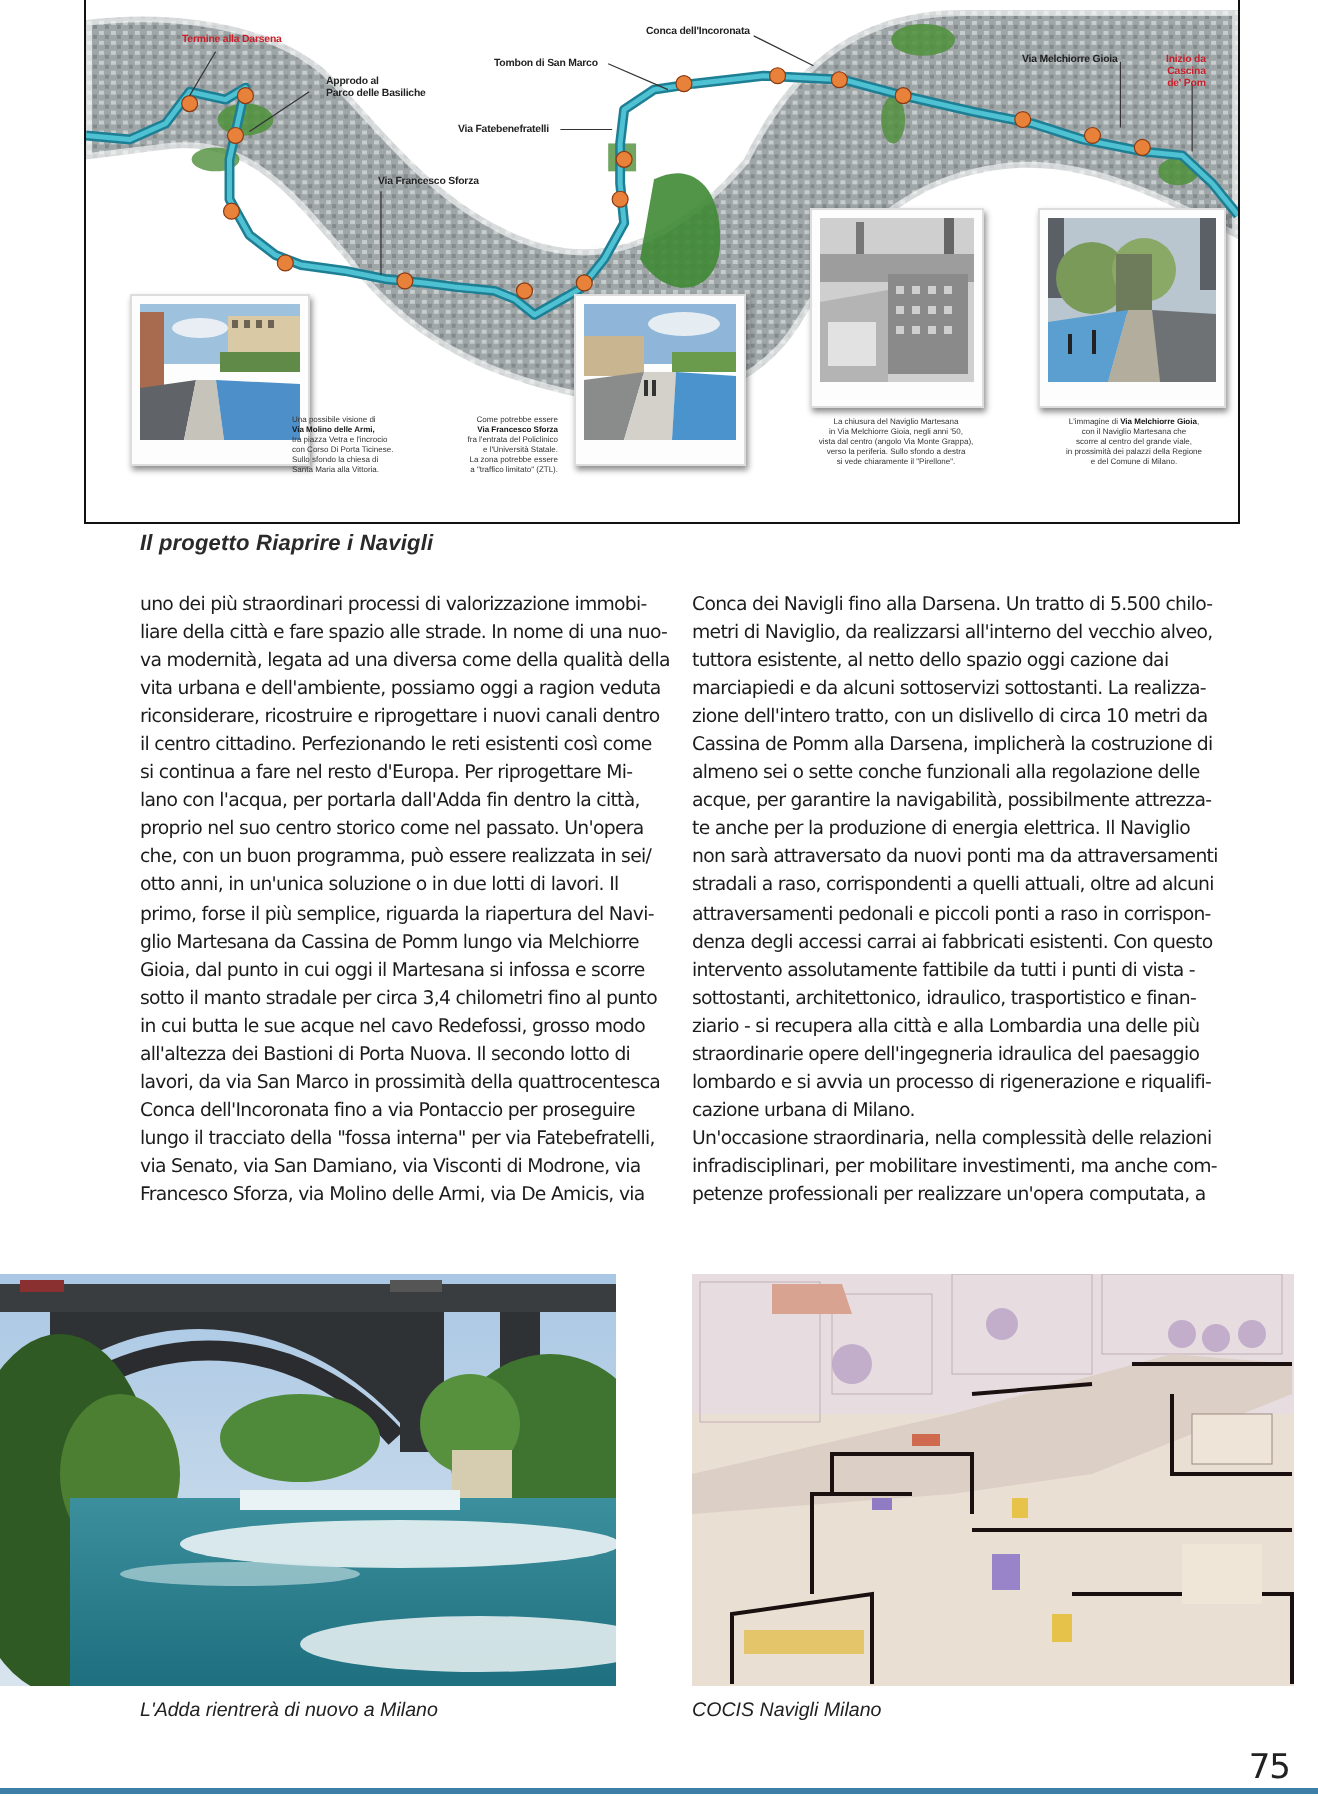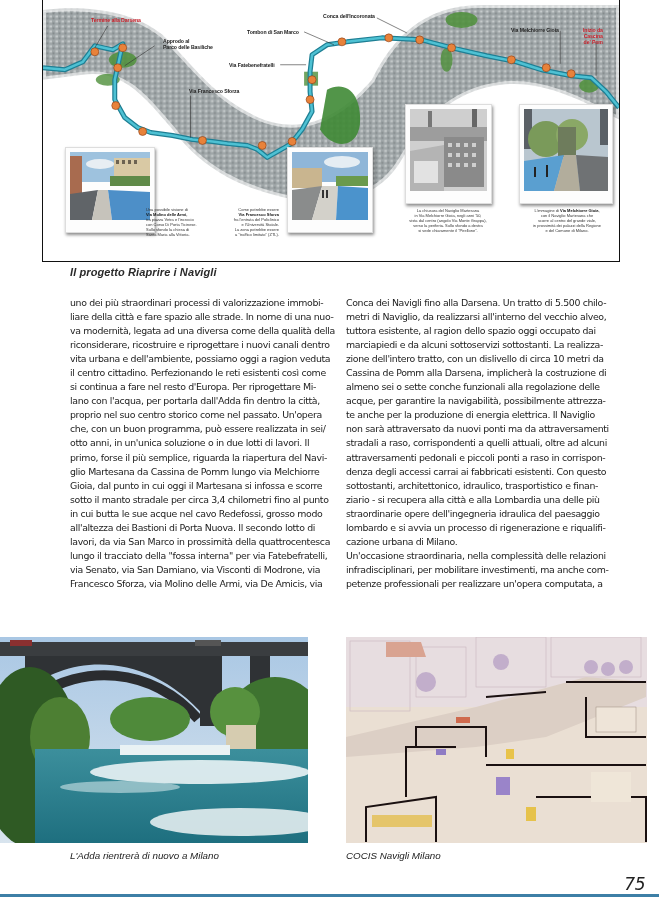--- a/index.html
+++ b/index.html
@@ -36,21 +36,21 @@
 
   
   .photo { position:absolute; overflow:hidden; }
   .photo-adda { left:0; top:637px; width:308px; height:206px; }
   .photo-cocis { left:346px; top:637px; width:301px; height:206px; }
   .bottom-caption { position:absolute; top:850px; font-size:9.8px; font-style:italic; color:#222; }
   .cap-left { left:70px;font-style:italic; }
   .cap-right { left:346px; }
 
   .page-number { position:absolute; right:14px; top:874px; font-family:"DejaVu Sans", sans-serif;
-                 font-size:17px; color:#222; letter-spacing:-0.5px;font-style:italic; }
+                 font-size:17px; color:#222; letter-spacing:-0.5px; }
   .bottom-rule { position:absolute; left:0; top:894px; width:659px; height:3px; background:#3d7fa6; }
 </style>
 </head>
 <body>
 
 <div class="map-box">
   <svg class="map-svg" viewBox="0 0 578 262" preserveAspectRatio="none">
     <defs>
       <radialGradient id="cityL" cx="50%" cy="50%" r="55%">
         <stop offset="0%" stop-color="#8d9497"></stop>
@@ -237,53 +237,55 @@
     <span>e del Comune di Milano.</span>
   </div>
 </div>
 
 <div class="section-title">Il progetto Riaprire i Navigli</div>
 
 <div class="col col-left" id="col-left">
     <span class="line">uno dei più straordinari processi di valorizzazione immobi-</span>
     <span class="line">liare della città e fare spazio alle strade. In nome di una nuo-</span>
     <span class="line">va modernità, legata ad una diversa come della qualità della</span>
+    <span class="line">vita urbana e dell'ambiente, possiamo oggi a ragion veduta</span>
     <span class="line">riconsiderare, ricostruire e riprogettare i nuovi canali dentro</span>
-    <span class="line">vita urbana e dell'ambiente, possiamo oggi a ragion veduta</span>
     <span class="line">il centro cittadino. Perfezionando le reti esistenti così come</span>
     <span class="line">si continua a fare nel resto d'Europa. Per riprogettare Mi-</span>
     <span class="line">lano con l'acqua, per portarla dall'Adda fin dentro la città,</span>
     <span class="line">proprio nel suo centro storico come nel passato. Un'opera</span>
     <span class="line">che, con un buon programma, può essere realizzata in sei/</span>
     <span class="line">otto anni, in un'unica soluzione o in due lotti di lavori. Il</span>
     <span class="line">primo, forse il più semplice, riguarda la riapertura del Navi-</span>
     <span class="line">glio Martesana da Cassina de Pomm lungo via Melchiorre</span>
     <span class="line">Gioia, dal punto in cui oggi il Martesana si infossa e scorre</span>
     <span class="line">sotto il manto stradale per circa 3,4 chilometri fino al punto</span>
     <span class="line">in cui butta le sue acque nel cavo Redefossi, grosso modo</span>
     <span class="line">all'altezza dei Bastioni di Porta Nuova. Il secondo lotto di</span>
     <span class="line">lavori, da via San Marco in prossimità della quattrocentesca</span>
+    <span class="line">Conca dell'Incoronata fino a via Pontaccio per proseguire</span>
     <span class="line">lungo il tracciato della "fossa interna" per via Fatebefratelli,</span>
     <span class="line">via Senato, via San Damiano, via Visconti di Modrone, via</span>
     <span class="line last">Francesco Sforza, via Molino delle Armi, via De Amicis, via</span>
   </div>
 <div class="col col-right" id="col-right">
     <span class="line">Conca dei Navigli fino alla Darsena. Un tratto di 5.500 chilo-</span>
     <span class="line">metri di Naviglio, da realizzarsi all'interno del vecchio alveo,</span>
-    <span class="line">tuttora esistente, al ragion dello spazio oggi occupato dai</span>
+    <span class="line">tuttora esistente, al netto dello spazio oggi cazione dai</span>
     <span class="line">marciapiedi e da alcuni sottoservizi sottostanti. La realizza-</span>
     <span class="line">zione dell'intero tratto, con un dislivello di circa 10 metri da</span>
     <span class="line">Cassina de Pomm alla Darsena, implicherà la costruzione di</span>
     <span class="line">almeno sei o sette conche funzionali alla regolazione delle</span>
     <span class="line">acque, per garantire la navigabilità, possibilmente attrezza-</span>
     <span class="line">te anche per la produzione di energia elettrica. Il Naviglio</span>
     <span class="line">non sarà attraversato da nuovi ponti ma da attraversamenti</span>
     <span class="line">stradali a raso, corrispondenti a quelli attuali, oltre ad alcuni</span>
     <span class="line">attraversamenti pedonali e piccoli ponti a raso in corrispon-</span>
     <span class="line">denza degli accessi carrai ai fabbricati esistenti. Con questo</span>
+    <span class="line">intervento assolutamente fattibile da tutti i punti di vista -</span>
     <span class="line">sottostanti, architettonico, idraulico, trasportistico e finan-</span>
     <span class="line">ziario - si recupera alla città e alla Lombardia una delle più</span>
     <span class="line">straordinarie opere dell'ingegneria idraulica del paesaggio</span>
     <span class="line">lombardo e si avvia un processo di rigenerazione e riqualifi-</span>
     <span class="line last">cazione urbana di Milano.</span>
     <span class="line">Un'occasione straordinaria, nella complessità delle relazioni</span>
     <span class="line">infradisciplinari, per mobilitare investimenti, ma anche com-</span>
     <span class="line last">petenze professionali per realizzare un'opera computata, a</span>
   </div>
 

